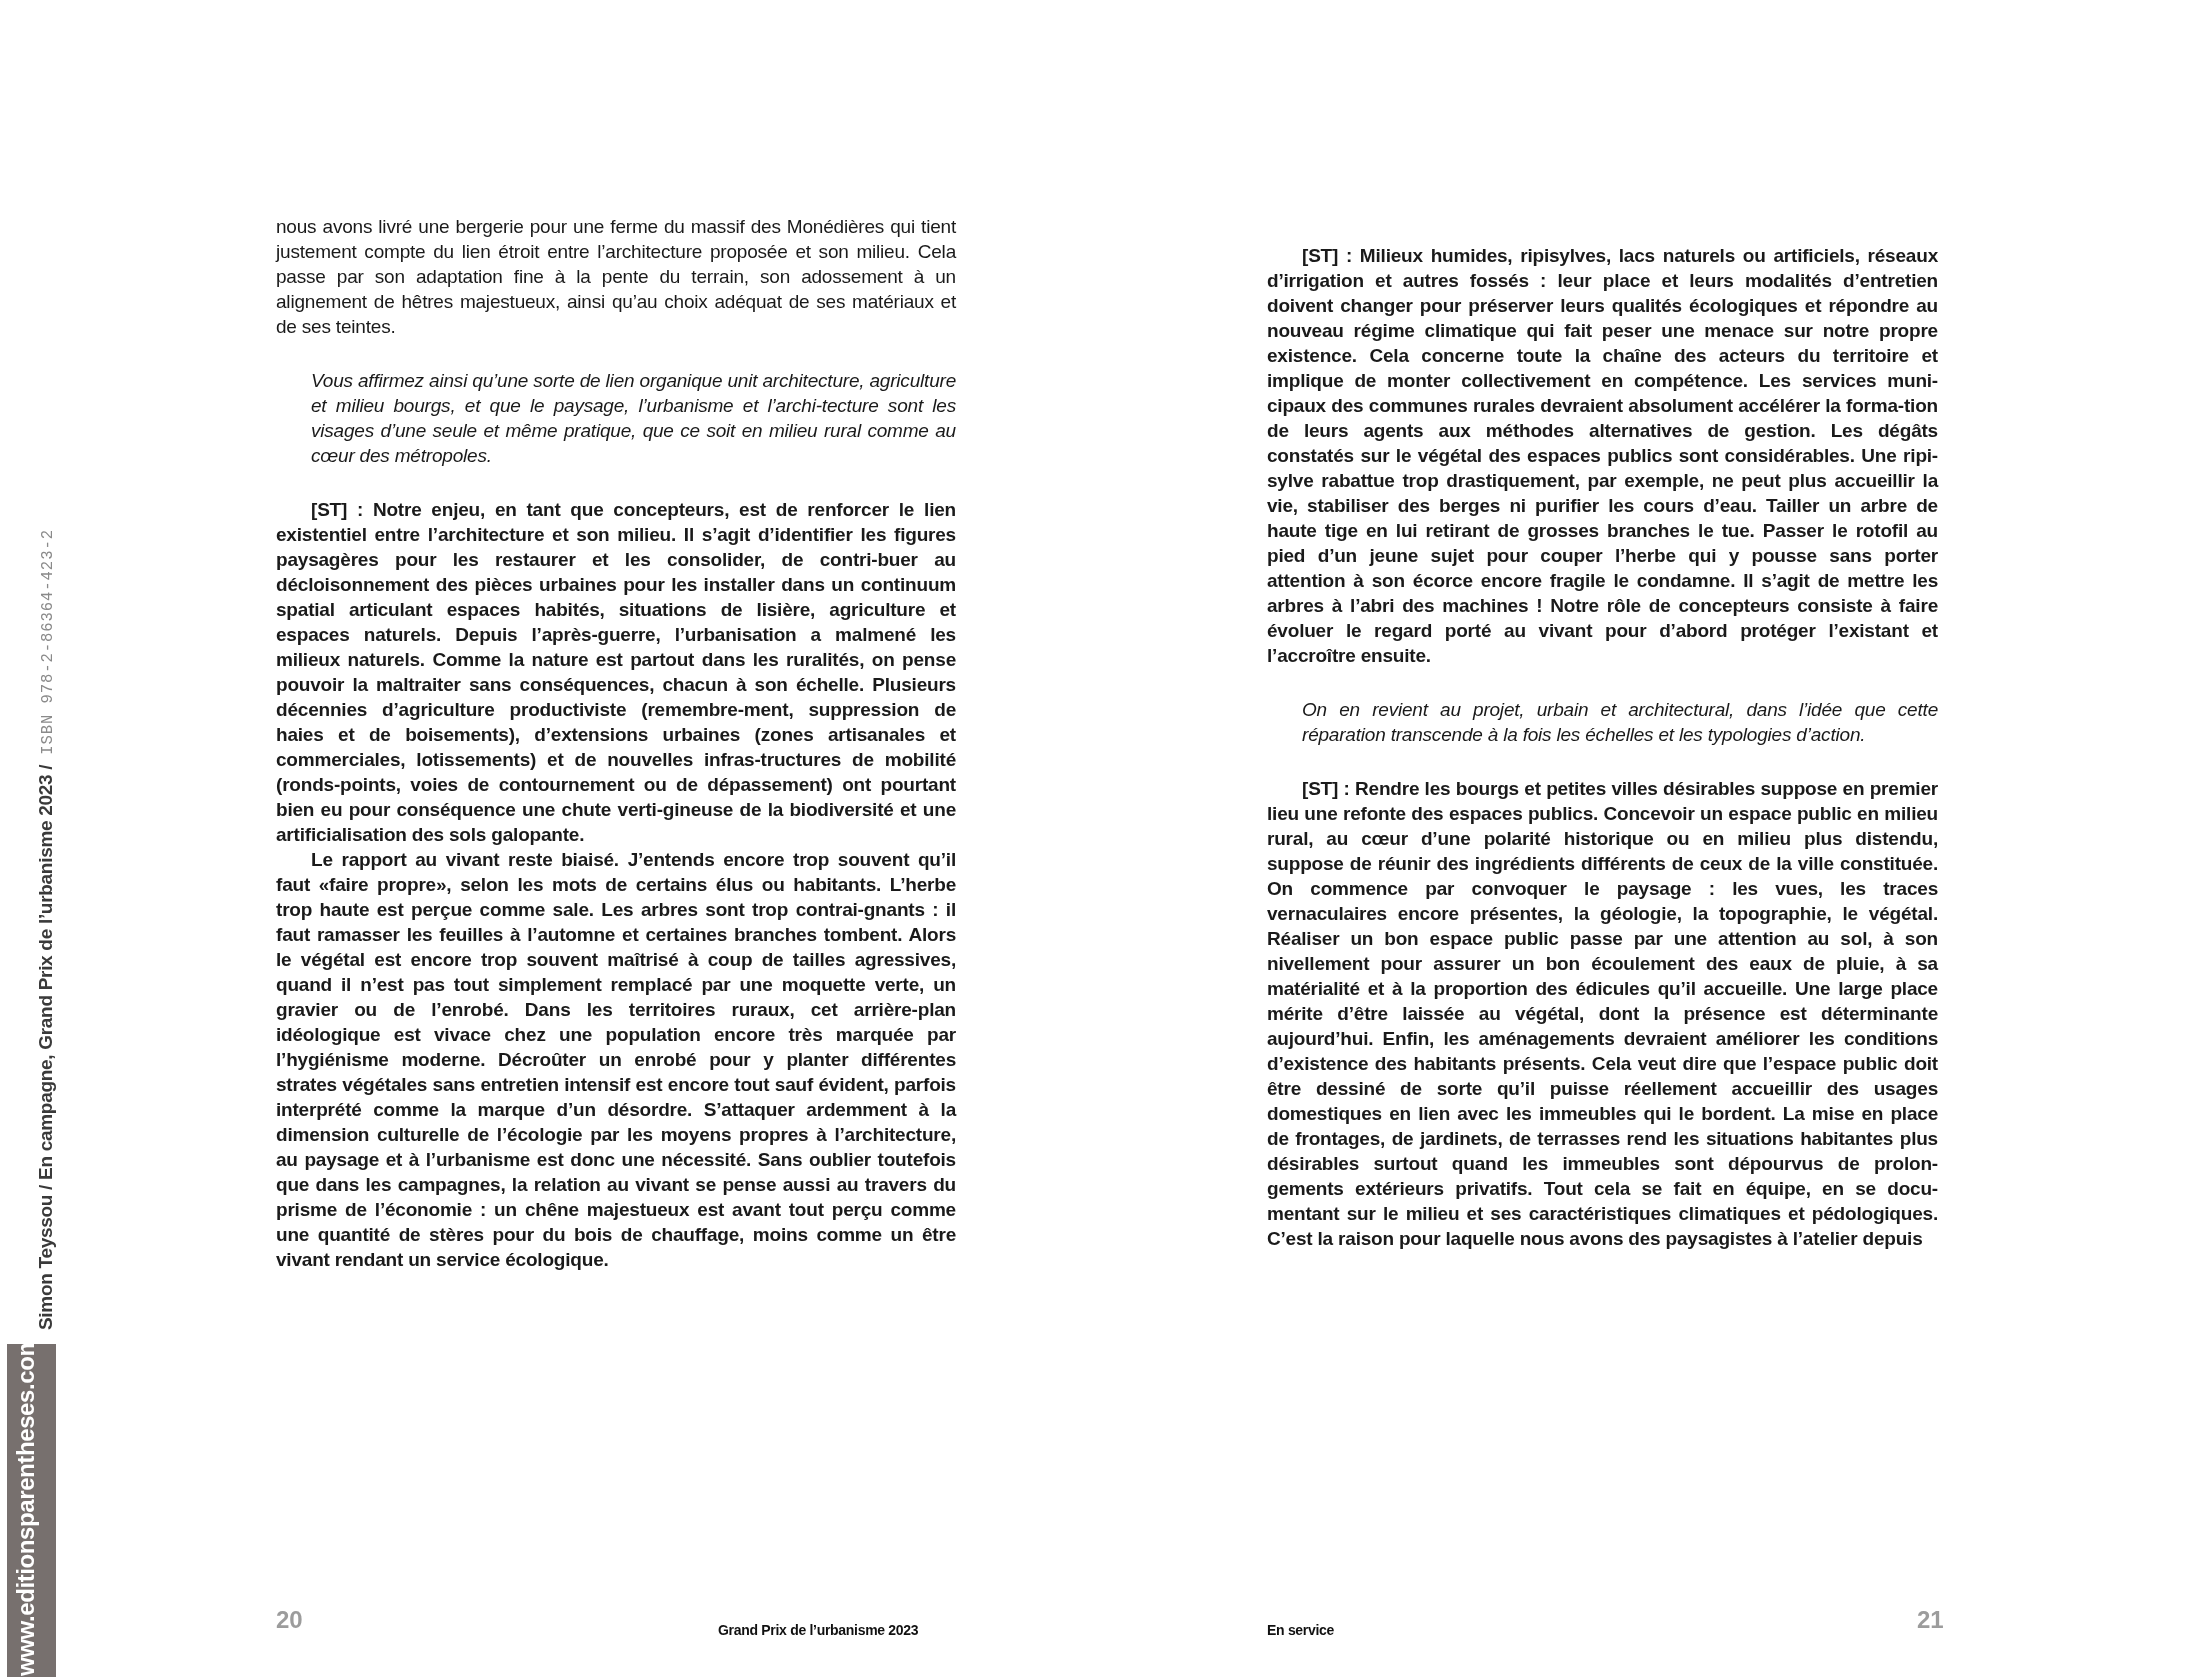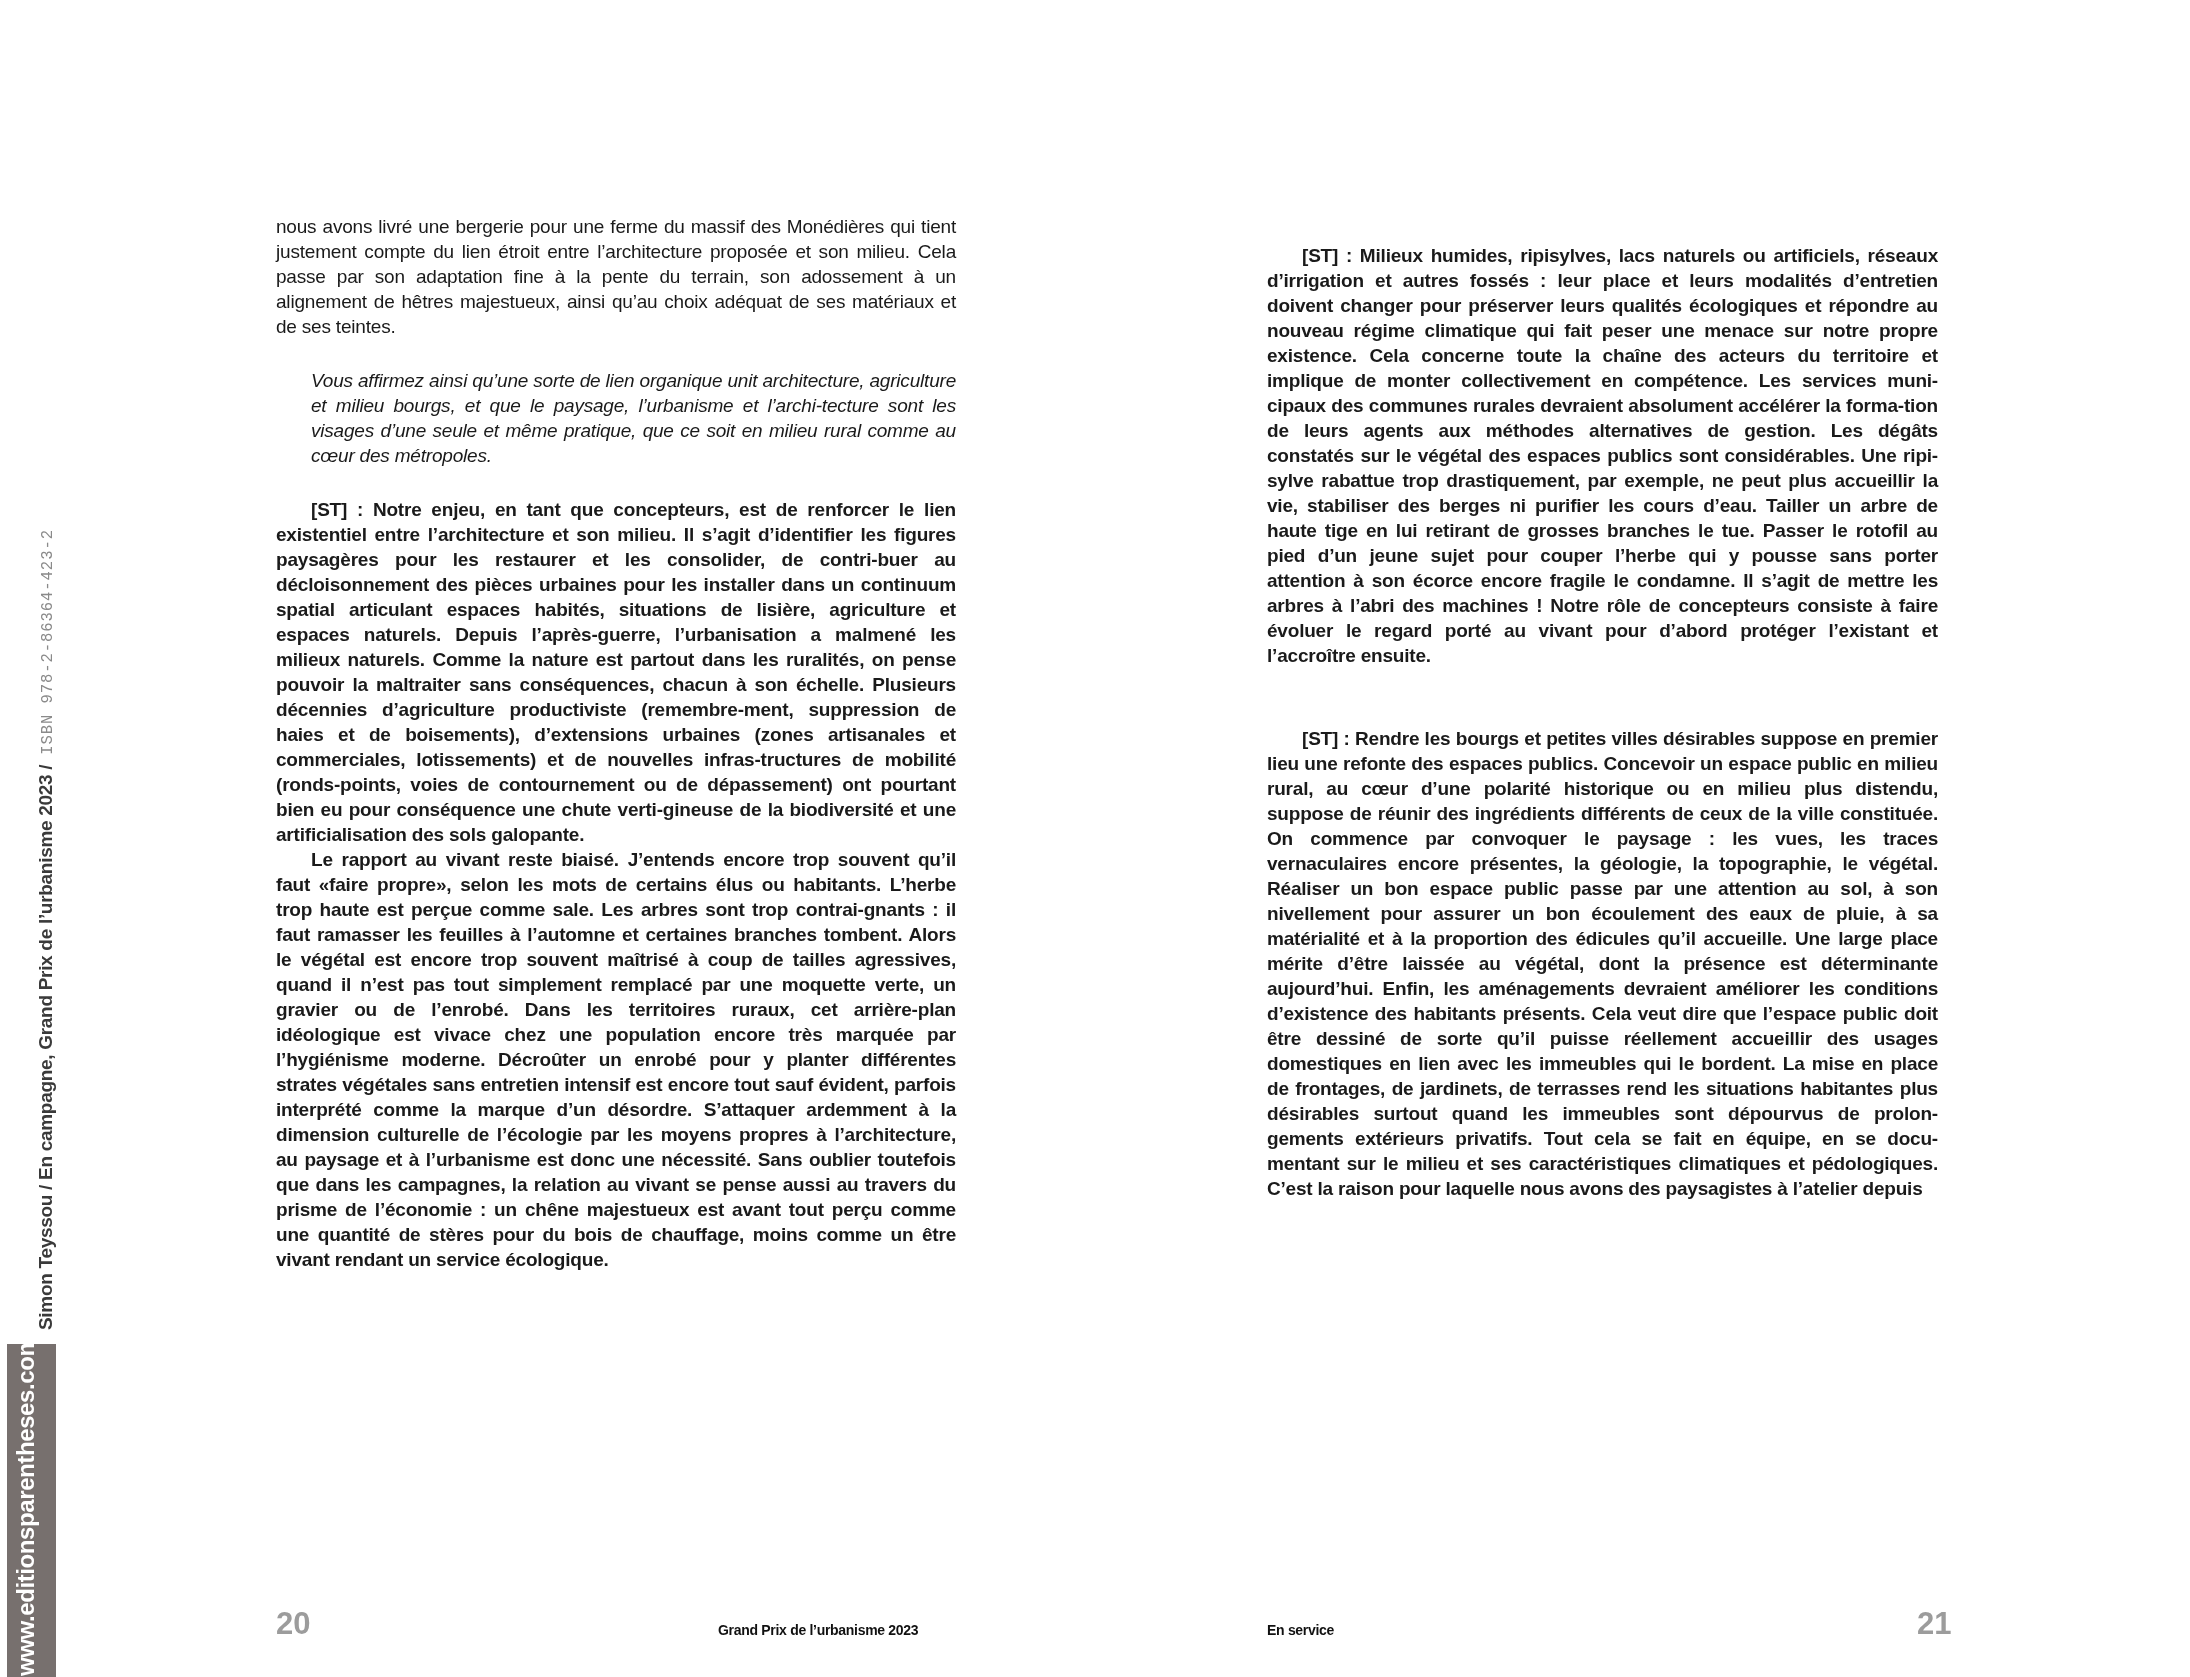--- a/index.html
+++ b/index.html
@@ -6,21 +6,21 @@
   body { width:2190px; height:1677px; position:relative; overflow:hidden;
          font-family:"Liberation Sans", sans-serif; color:#1a1a1a; }
   .col { position:absolute; font-size:19px; line-height:25px; text-align:justify;
          hyphens:manual; letter-spacing:-0.2px; font-stretch:condensed; }
   .col p { margin:0; }
   .col .q { font-style:italic; margin-left:35px; text-align:justify; }
   .col .gap { height:29px; }
   .col .ind { text-indent:35px;font-weight:bold; }
   #left-col { left:276px; top:214px; width:680px; }
   #right-col { left:1267px; top:214px; width:671px; }
-  .folio { position:absolute; top:1606px; font-size:31px; font-weight:bold; color:#9c9c9c; }
+  .folio { position:absolute; top:1606px; font-size:24px; font-weight:bold; color:#9c9c9c; }
   #folio-left { left:276px; }
   #folio-right { left:1901px;margin-left:16px; }
   .runhead { position:absolute; top:1622px; font-size:14px; font-weight:bold; color:#111; letter-spacing:-0.3px; }
   #runhead-left { left:718px; }
   #runhead-right { left:1267px; }
   #spine-band { position:absolute; left:7px; top:1344px; width:49px; height:333px; background:#77706e; }
   .vtext { position:absolute; transform-origin:left top; transform:rotate(-90deg); white-space:nowrap; }
   #spine-url { left:12px; top:1676px; font-size:24px; font-weight:bold; color:#ffffff; letter-spacing:-0.4px; }
   #spine-credit { left:35px; top:1330px; font-size:19px; color:#3a3a3a; letter-spacing:-0.3px; }
   #spine-credit .isbn { font-family:"Liberation Mono", monospace; color:#8a8a8a; font-size:15.6px; letter-spacing:0.9px; }
@@ -41,18 +41,19 @@
   <p class="ind">[ST] : Notre enjeu, en tant que concepteurs, est de renforcer le lien existentiel entre l’architecture et son milieu. Il s’agit d’identifier les figures paysagères pour les restaurer et les consolider, de contri-buer au décloisonnement des pièces urbaines pour les installer dans un continuum spatial articulant espaces habités, situations de lisière, agriculture et espaces naturels. Depuis l’après-guerre, l’urbanisation a malmené les milieux naturels. Comme la nature est partout dans les ruralités, on pense pouvoir la maltraiter sans conséquences, chacun à son échelle. Plusieurs décennies d’agriculture productiviste (remembre-ment, suppression de haies et de boisements), d’extensions urbaines (zones artisanales et commerciales, lotissements) et de nouvelles infras-tructures de mobilité (ronds-points, voies de contournement ou de dépassement) ont pourtant bien eu pour conséquence une chute verti-gineuse de la biodiversité et une artificialisation des sols galopante.</p>
   <p class="ind">Le rapport au vivant reste biaisé. J’entends encore trop souvent qu’il faut «faire propre», selon les mots de certains élus ou habitants. L’herbe trop haute est perçue comme sale. Les arbres sont trop contrai-gnants : il faut ramasser les feuilles à l’automne et certaines branches tombent. Alors le végétal est encore trop souvent maîtrisé à coup de tailles agressives, quand il n’est pas tout simplement remplacé par une moquette verte, un gravier ou de l’enrobé. Dans les territoires ruraux, cet arrière-plan idéologique est vivace chez une population encore très marquée par l’hygiénisme moderne. Décroûter un enrobé pour y planter différentes strates végétales sans entretien intensif est encore tout sauf évident, parfois interprété comme la marque d’un désordre. S’attaquer ardemment à la dimension culturelle de l’écologie par les moyens propres à l’architecture, au paysage et à l’urbanisme est donc une nécessité. Sans oublier toutefois que dans les campagnes, la relation au vivant se pense aussi au travers du prisme de l’économie : un chêne majestueux est avant tout perçu comme une quantité de stères pour du bois de chauffage, moins comme un être vivant rendant un service écologique.</p>
 </div>
 <div id="folio-left" class="folio">20</div>
 <div id="runhead-left" class="runhead">Grand Prix de l’urbanisme 2023</div>
 
 <div id="right-col" class="col">
   <div class="gap"></div>
   <p class="ind">[ST] : Milieux humides, ripisylves, lacs naturels ou artificiels, réseaux d’irrigation et autres fossés : leur place et leurs modalités d’entretien doivent changer pour préserver leurs qualités écologiques et répondre au nouveau régime climatique qui fait peser une menace sur notre propre existence. Cela concerne toute la chaîne des acteurs du territoire et implique de monter collectivement en compétence. Les services muni-cipaux des communes rurales devraient absolument accélérer la forma-tion de leurs agents aux méthodes alternatives de gestion. Les dégâts constatés sur le végétal des espaces publics sont considérables. Une ripi-sylve rabattue trop drastiquement, par exemple, ne peut plus accueillir la vie, stabiliser des berges ni purifier les cours d’eau. Tailler un arbre de haute tige en lui retirant de grosses branches le tue. Passer le rotofil au pied d’un jeune sujet pour couper l’herbe qui y pousse sans porter attention à son écorce encore fragile le condamne. Il s’agit de mettre les arbres à l’abri des machines ! Notre rôle de concepteurs consiste à faire évoluer le regard porté au vivant pour d’abord protéger l’existant et l’accroître ensuite.</p>
   <div class="gap"></div>
+  <p class="q">On en revient au projet, urbain et architectural, dans l’idée que cette réparation transcende à la fois les échelles et les typologies d’action.</p>
   <div class="gap"></div>
   <p class="ind">[ST] : Rendre les bourgs et petites villes désirables suppose en premier lieu une refonte des espaces publics. Concevoir un espace public en milieu rural, au cœur d’une polarité historique ou en milieu plus distendu, suppose de réunir des ingrédients différents de ceux de la ville constituée. On commence par convoquer le paysage : les vues, les traces vernaculaires encore présentes, la géologie, la topographie, le végétal. Réaliser un bon espace public passe par une attention au sol, à son nivellement pour assurer un bon écoulement des eaux de pluie, à sa matérialité et à la proportion des édicules qu’il accueille. Une large place mérite d’être laissée au végétal, dont la présence est déterminante aujourd’hui. Enfin, les aménagements devraient améliorer les conditions d’existence des habitants présents. Cela veut dire que l’espace public doit être dessiné de sorte qu’il puisse réellement accueillir des usages domestiques en lien avec les immeubles qui le bordent. La mise en place de frontages, de jardinets, de terrasses rend les situations habitantes plus désirables surtout quand les immeubles sont dépourvus de prolon-gements extérieurs privatifs. Tout cela se fait en équipe, en se docu-mentant sur le milieu et ses caractéristiques climatiques et pédologiques. C’est la raison pour laquelle nous avons des paysagistes à l’atelier depuis</p>
 </div>
 <div id="runhead-right" class="runhead">En service</div>
 <div id="folio-right" class="folio">21</div>
 
 
 </body></html>

